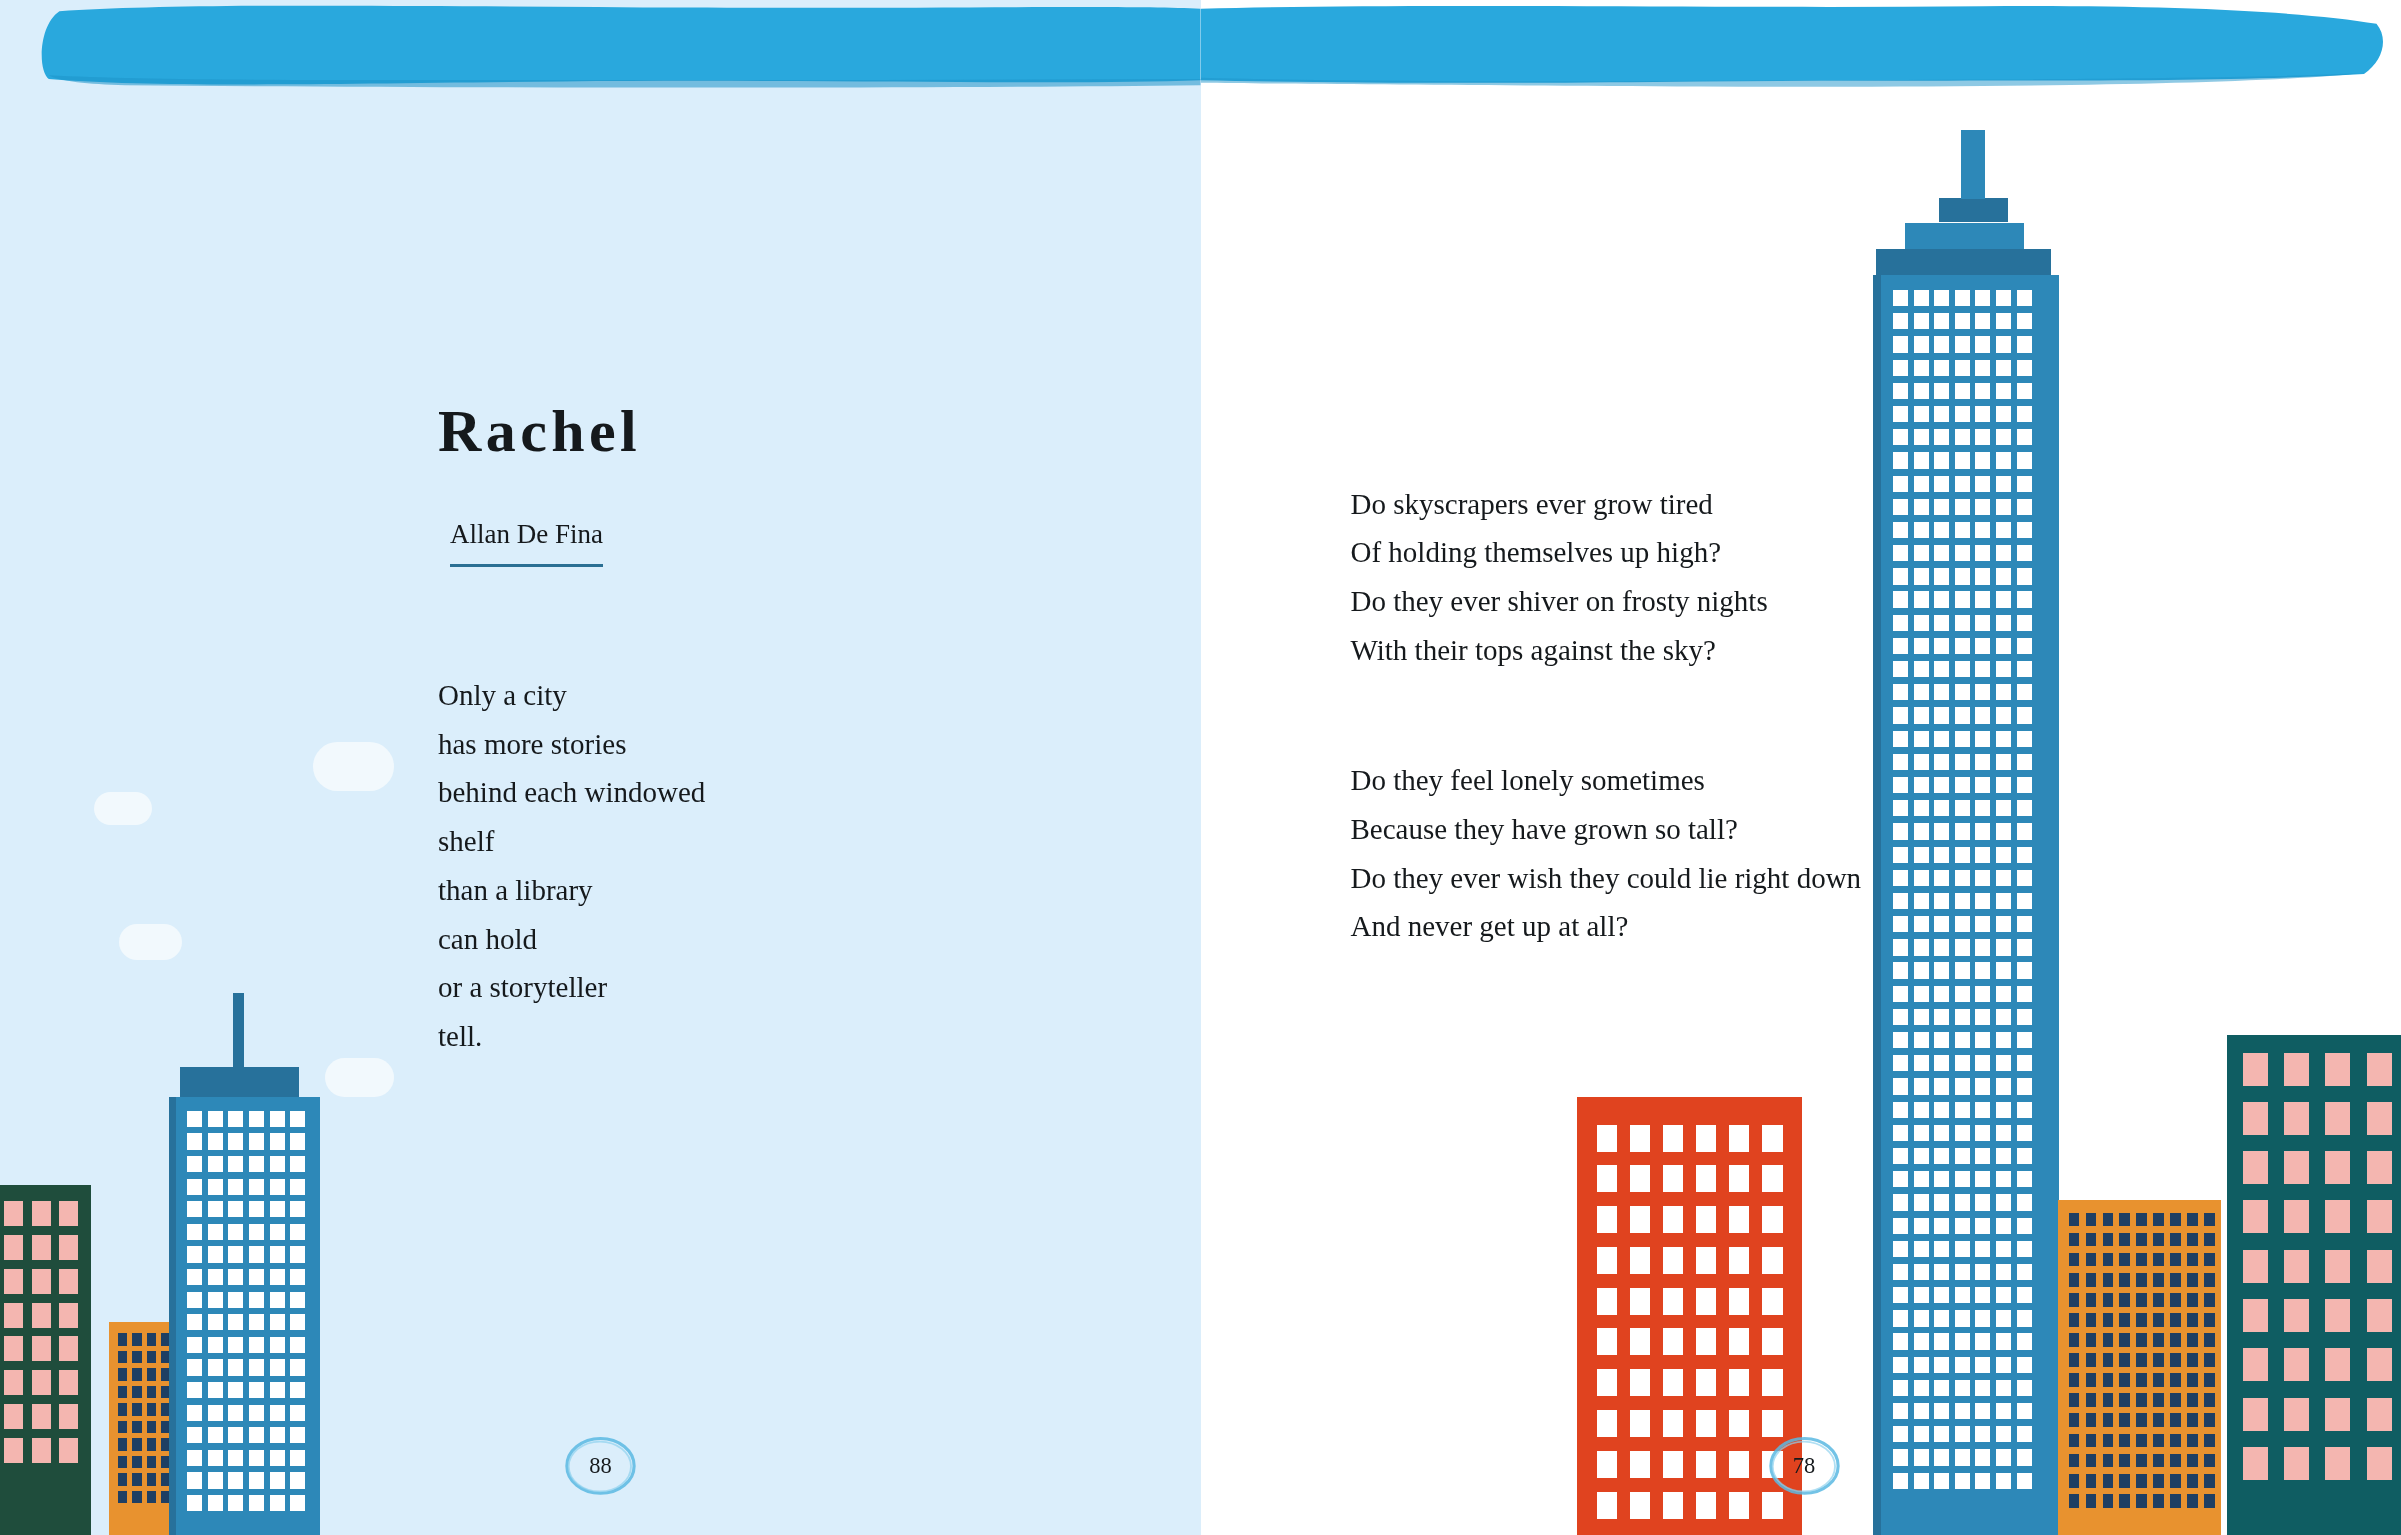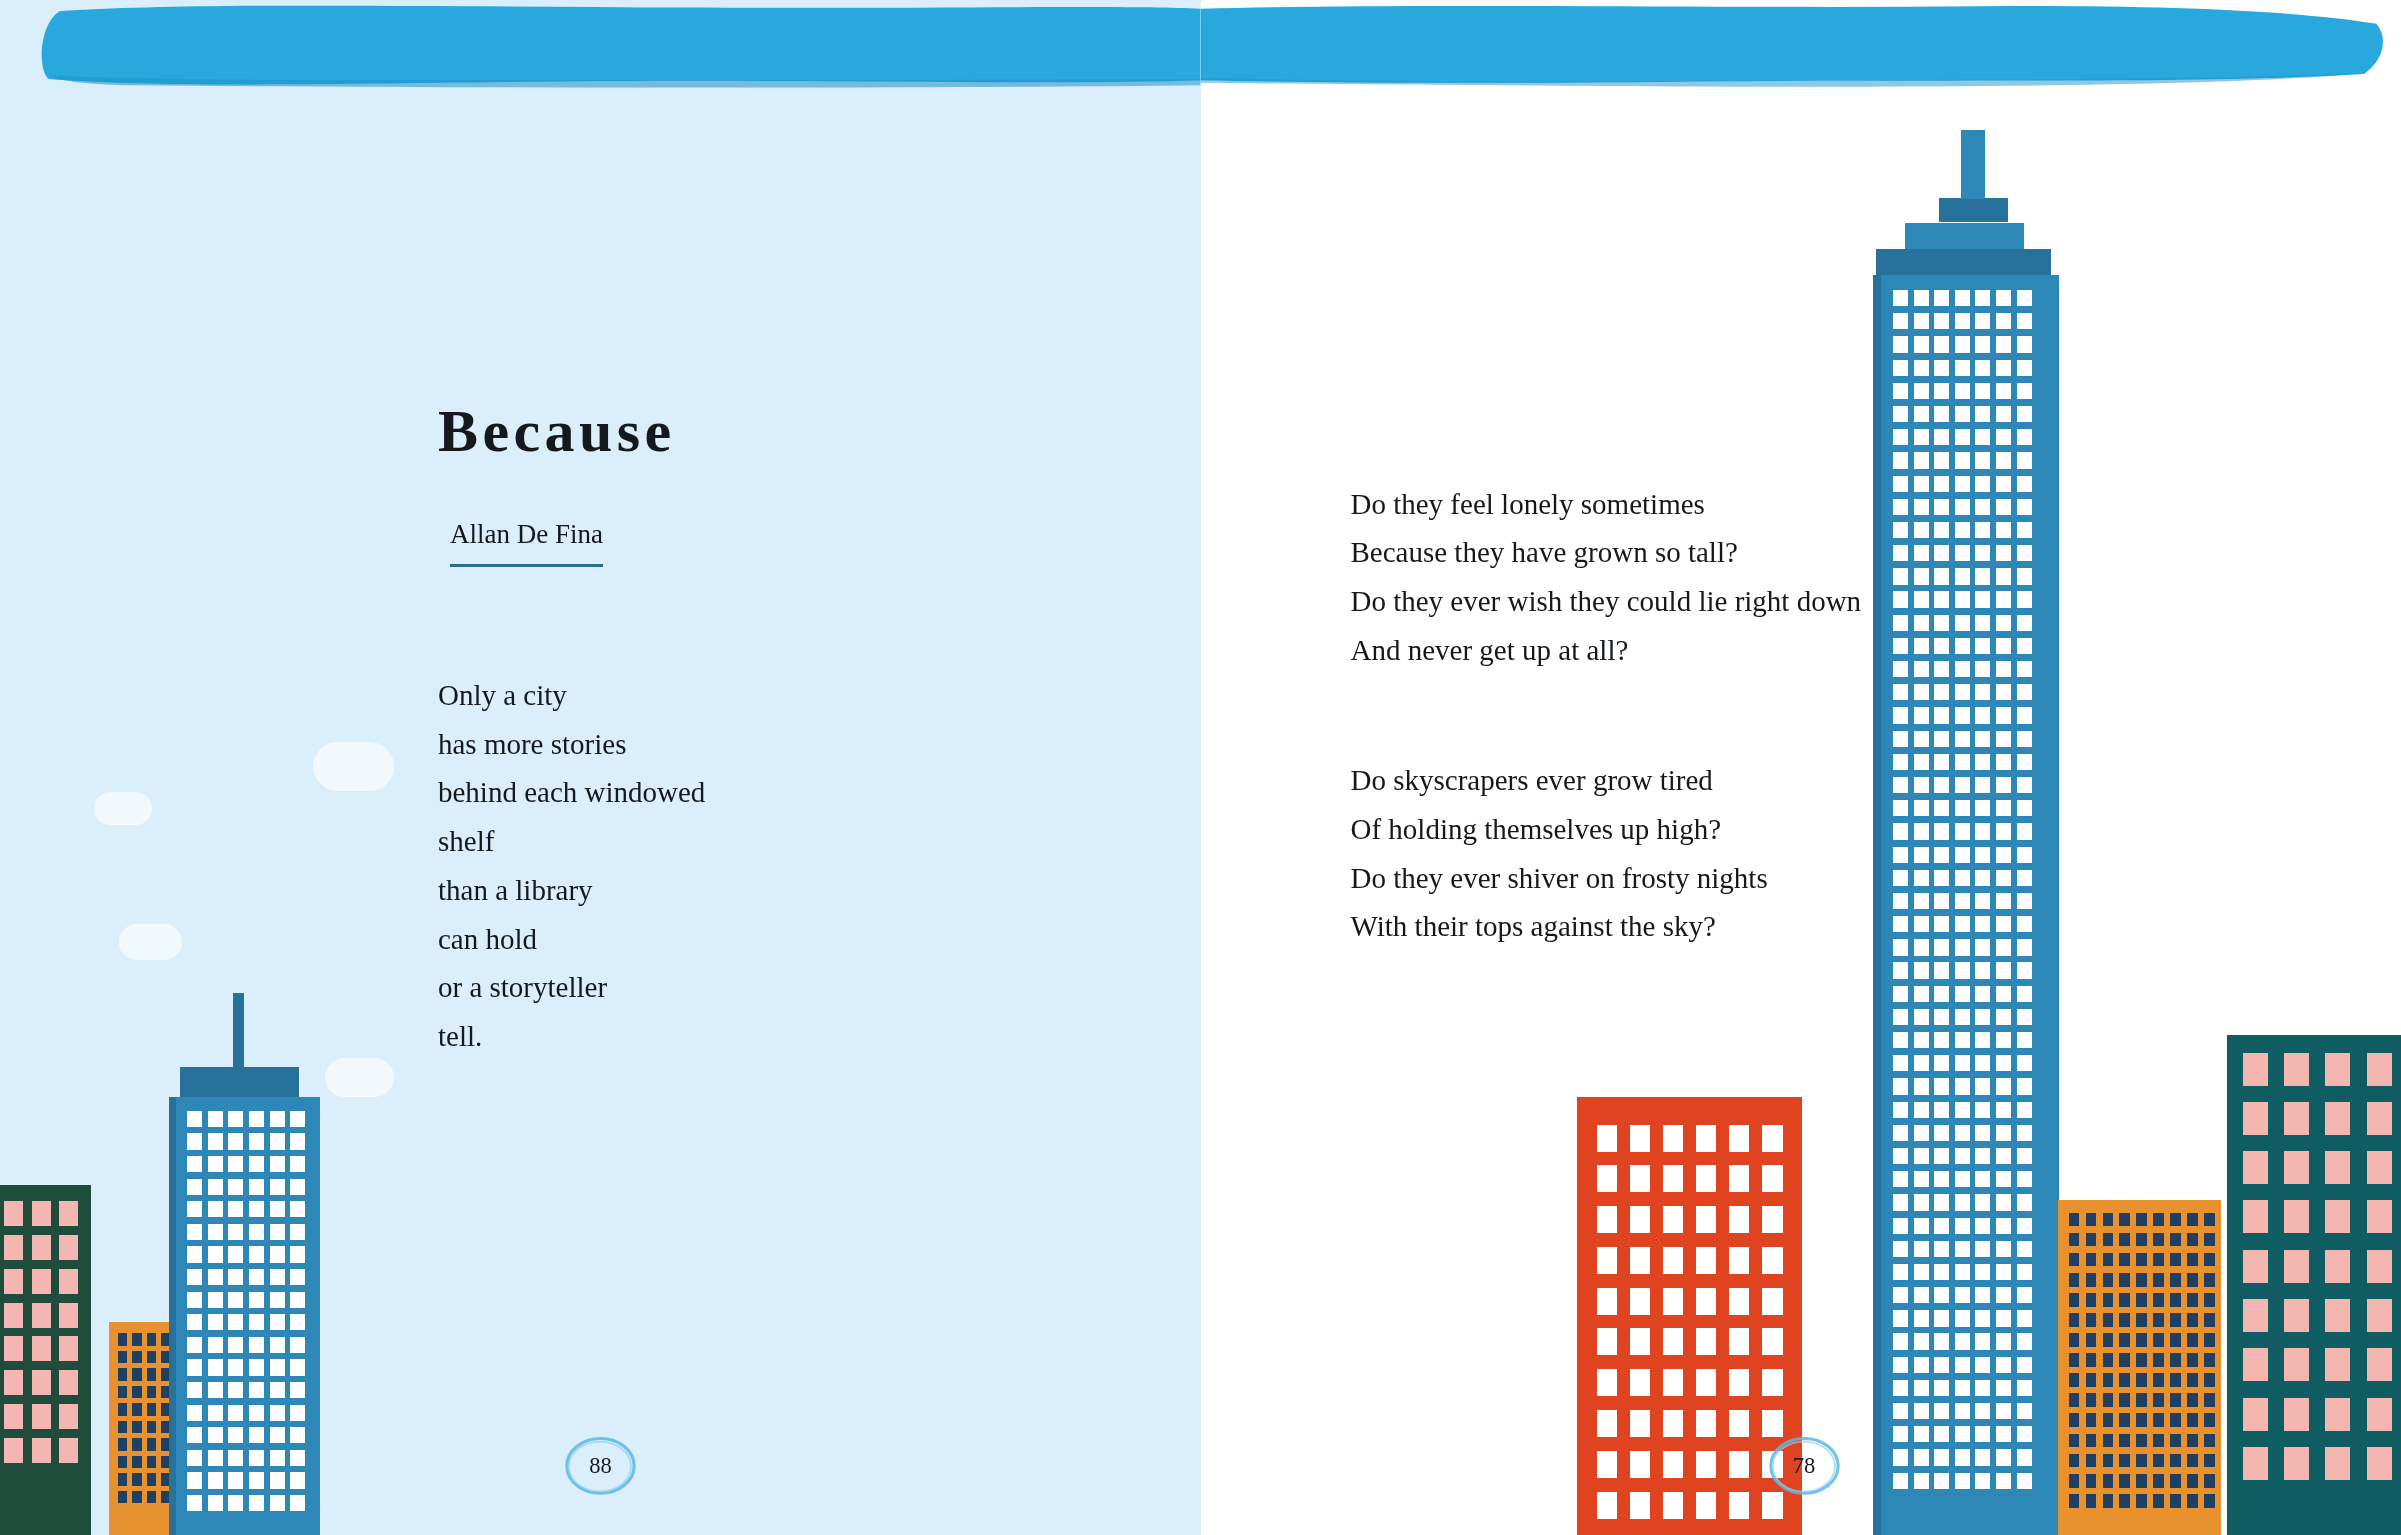--- a/index.html
+++ b/index.html
@@ -373,21 +373,21 @@
       <div class="bldg" style="left:180px; bottom:438px; width:119px; height:30px; background:#27719b;"></div>
       <div class="bldg" style="left:233px; bottom:468px; width:11.3px; height:74px; background:#27719b;"></div>
 
       <div class="cloud" style="left:313px; bottom:744px; width:81px; height:49px; border-radius:38px;"></div>
       <div class="cloud" style="left:94px; bottom:710px; width:58px; height:33px; border-radius:27.5px;"></div>
       <div class="cloud" style="left:119px; bottom:575px; width:63px; height:36px; border-radius:30px;"></div>
       <div class="cloud" style="left:325px; bottom:438px; width:69px; height:39px; border-radius:31px;"></div>
     </div>
 
     <div class="textblock left-text">
-      <h1 class="poem-title">Because</h1>
+      <h1 class="poem-title">Rachel</h1>
       <div><p class="poem-author">Allan De Fina</p></div>
       <div class="poem-body">
         <p class="stanza">Only a city
 has more stories
 behind each windowed
 shelf
 than a library
 can hold
 or a storyteller
 tell.</p>
@@ -1028,28 +1028,28 @@
           <div class="win" style="background:#f4b6b0"></div>
             <div class="win" style="background:#f4b6b0"></div>
             <div class="win" style="background:#f4b6b0"></div>
             <div class="win" style="background:#f4b6b0"></div>
         </div>
       </div>
     </div>
 
     <div class="textblock right-text">
       <div class="poem-body">
+        <p class="stanza">Do skyscrapers ever grow tired
+Of holding themselves up high?
+Do they ever shiver on frosty nights
+With their tops against the sky?</p>
         <p class="stanza">Do they feel lonely sometimes
 Because they have grown so tall?
 Do they ever wish they could lie right down
 And never get up at all?</p>
-        <p class="stanza">Do skyscrapers ever grow tired
-Of holding themselves up high?
-Do they ever shiver on frosty nights
-With their tops against the sky?</p>
       </div>
     </div>
 
     <div class="folio folio-right">
       <svg viewBox="0 0 130 112">
         <ellipse cx="65" cy="56" rx="54" ry="44" fill="none" stroke="#5bb9e2" stroke-width="5" opacity="0.85"></ellipse>
         <ellipse cx="64" cy="57" rx="50" ry="40" fill="none" stroke="#8fd2ee" stroke-width="3" opacity="0.7"></ellipse>
       </svg>
       <span>78</span>
     </div>

